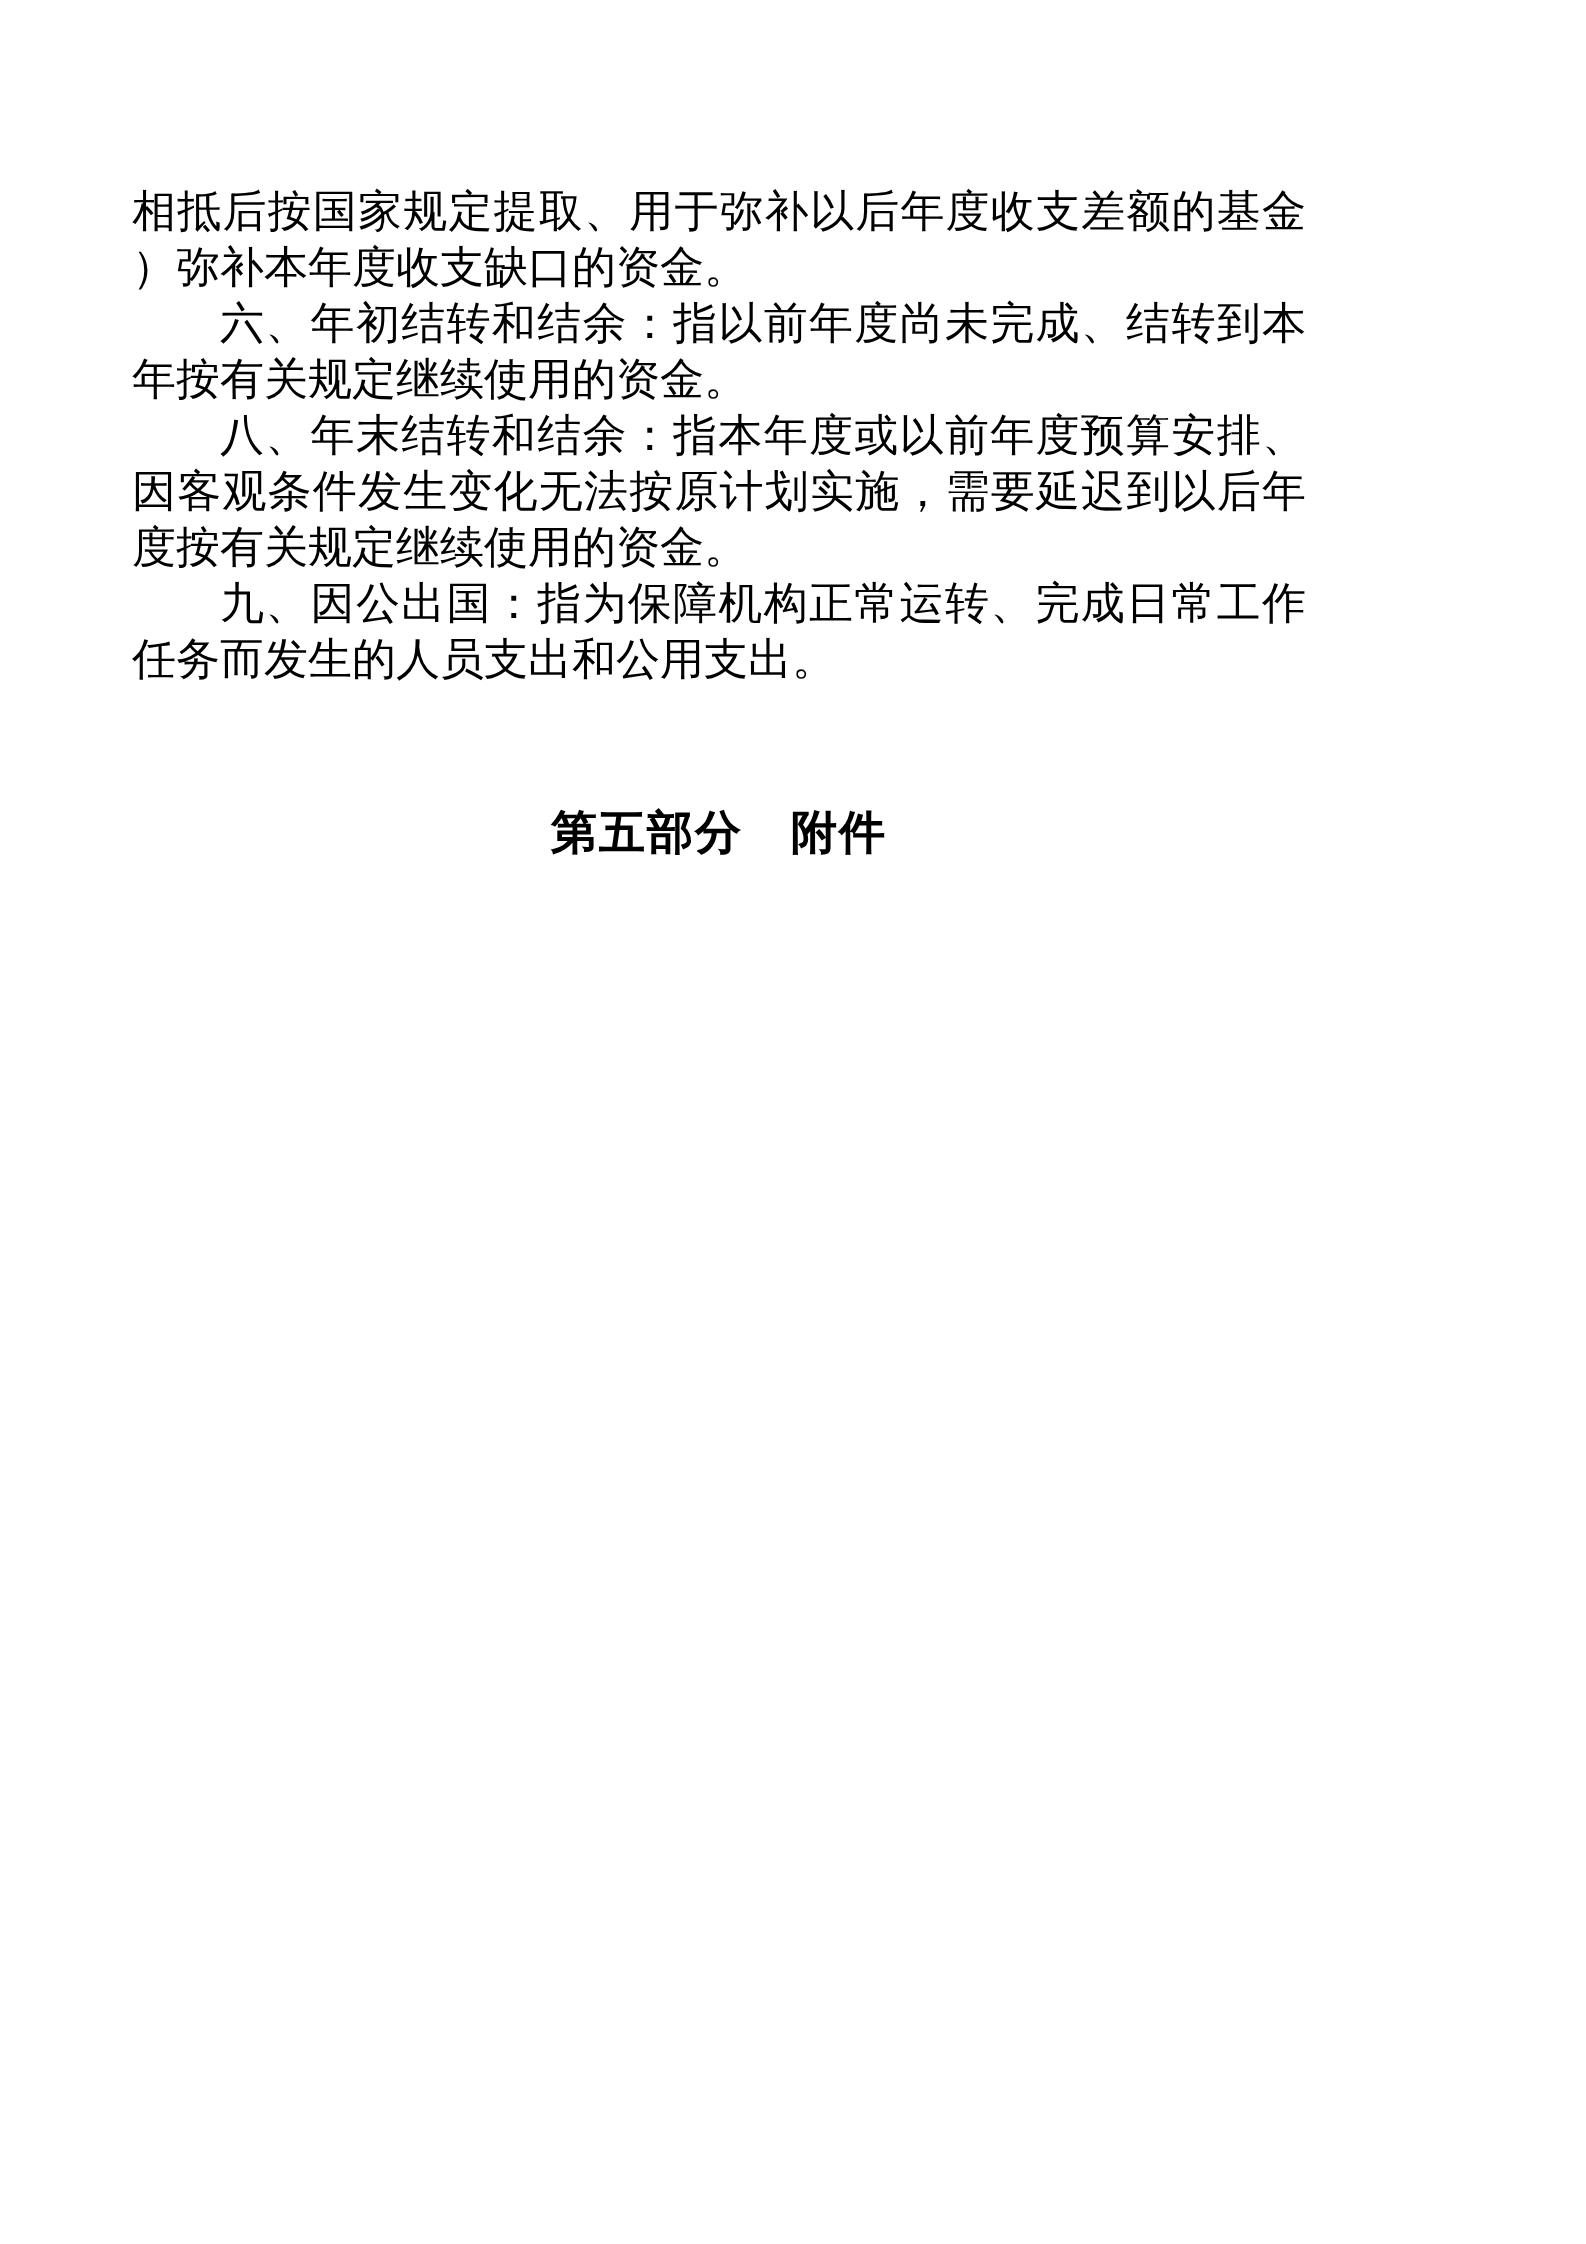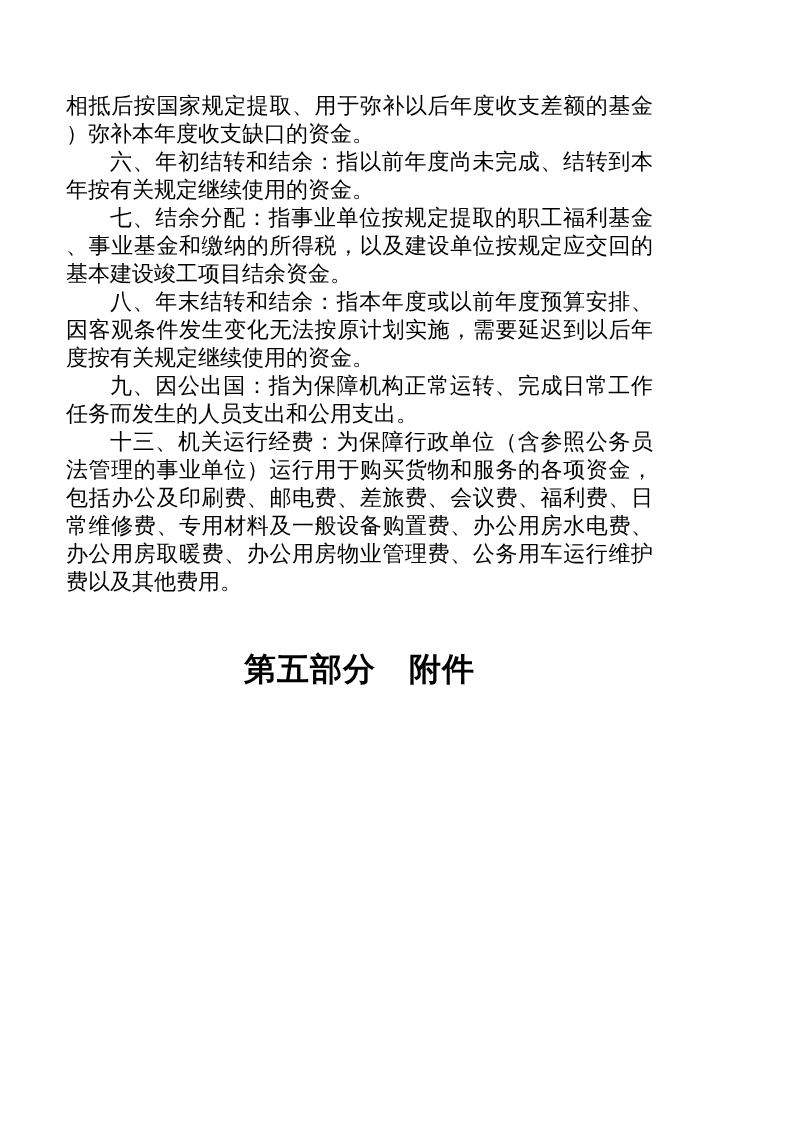--- a/index.html
+++ b/index.html
@@ -30,44 +30,42 @@
     text-indent: 2em;
   }
   .para.no-indent {
     text-indent: 0;
   }
   .para-head {
     font-weight: normal;
   }
   .section-title {
     margin: 58px 0 0 0;
-    font-size: 32px;
+    font-size: 23px;
     line-height: 30px;
     font-weight: bold;
     text-align: center;
     letter-spacing: 1px;
   }
 </style>
 </head>
 <body>
 
 <div class="page">
   <div class="doc-body">
 
     <p class="para no-indent"><span class="para-head"></span><span>相抵后按国家规定提取、用于弥补以后年度收支差额的基金）弥补本年度收支缺口的资金。</span></p>
 
     <p class="para"><span class="para-head">六、年初结转和结余：</span><span>指以前年度尚未完成、结转到本年按有关规定继续使用的资金。</span></p>
 
-    <p class="para"><span class="para-head">七、结余分配：</span><span>指事业单位按规定提取的职工福利基金、事业基金和缴纳的所得税，以及建设单位按规定应交回的基本建设竣工项目结余资金。</span></p>
 
     <p class="para"><span class="para-head">八、年末结转和结余：</span><span>指本年度或以前年度预算安排、因客观条件发生变化无法按原计划实施，需要延迟到以后年度按有关规定继续使用的资金。</span></p>
 
     <p class="para"><span class="para-head">九、因公出国：</span><span>指为保障机构正常运转、完成日常工作任务而发生的人员支出和公用支出。</span></p>
 
 
 
 
-    <p class="para"><span class="para-head">十三、机关运行经费：</span><span>为保障行政单位（含参照公务员法管理的事业单位）运行用于购买货物和服务的各项资金，包括办公及印刷费、邮电费、差旅费、会议费、福利费、日常维修费、专用材料及一般设备购置费、办公用房水电费、办公用房取暖费、办公用房物业管理费、公务用车运行维护费以及其他费用。</span></p>
 
     <h2 class="section-title">第五部分　附件</h2>
 
   </div>
 </div>
 
 </body></html>

